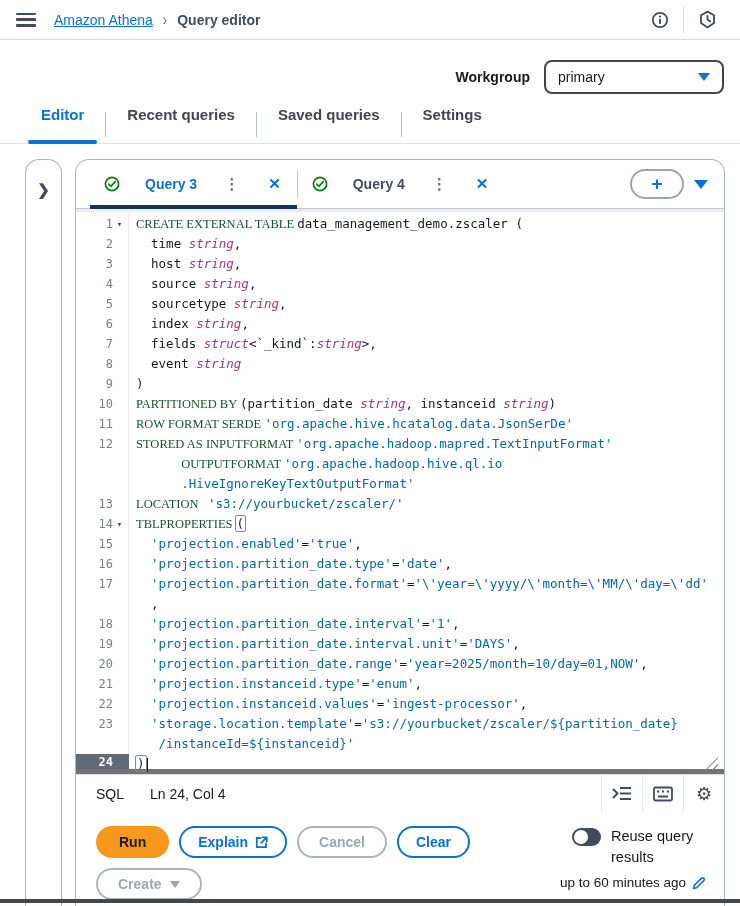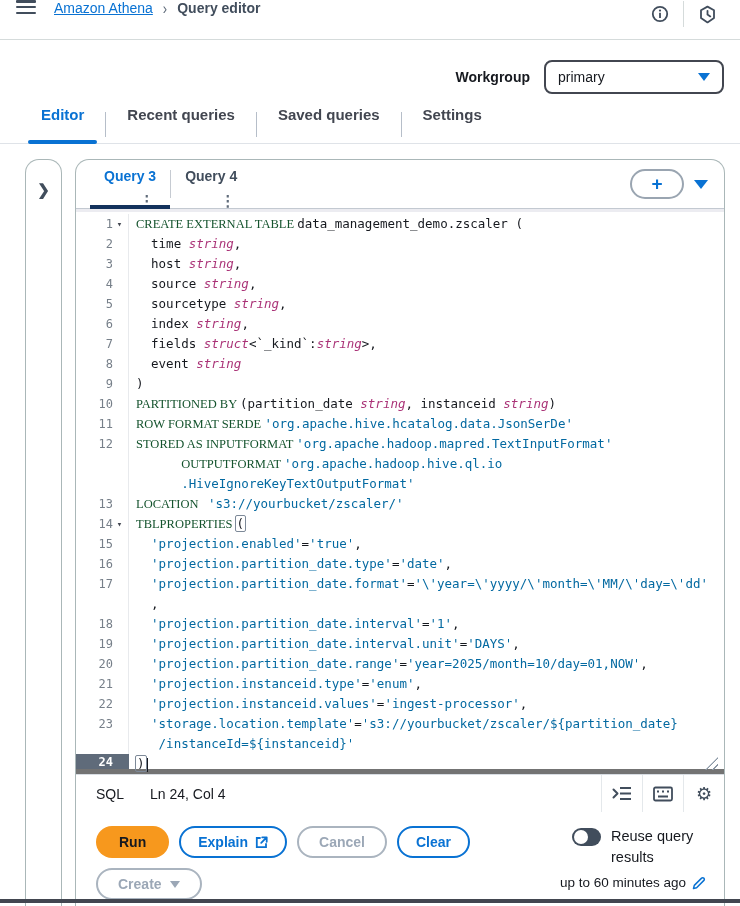--- a/index.html
+++ b/index.html
@@ -1,20 +1,20 @@
 <!DOCTYPE html>
 <html><head>
 <meta charset="utf-8">
 <style>
   * { margin:0; padding:0; box-sizing:border-box; }
   html,body { width:740px; height:906px; background:#fff; overflow:hidden;
     font-family:"Liberation Sans", sans-serif; color:#16191f; position:relative; }
 
   
-  .top-header { height:40px; display:flex; align-items:flex-start; padding:0 16px;
+  .top-header { height:40px; display:flex; align-items:center; padding:0 16px;
     border-bottom:1px solid #d5dbdb; background:#fff; }
   .hamburger { width:20px; height:14px; display:flex; flex-direction:column; justify-content:space-between; cursor:pointer; margin-right:18px; }
   .hamburger span { display:block; height:2.5px; background:#414d5c; border-radius:1px; }
   .breadcrumb { display:flex; align-items:center; gap:10px; font-size:14px; }
   .crumb-link { color:#0972d3; text-decoration:underline; font-weight:400; cursor:pointer; }
   .crumb-sep { color:#5f6b7a; font-size:13px; transform:scaleY(1.2); }
   .crumb-current { color:#414d5c; font-weight:700; }
   .header-right { margin-left:auto; display:flex; align-items:center; gap:6px; }
   .hdr-icon-btn { width:34px; height:28px; display:flex; align-items:center; justify-content:center; cursor:pointer; }
   .hdr-divider { width:1px; height:26px; background:#d5dbdb; }
@@ -39,21 +39,21 @@
   .content { display:flex; gap:13px; margin:15px 15px 0 25px; height:750px; align-items:stretch; }
   .panel-strip { width:37px; border:1px solid #aab7b8; border-bottom:none; border-radius:14px 14px 0 0;
     background:#fff; display:flex; justify-content:center; padding-top:22px; }
   .expand-chevron { color:#414d5c; font-weight:700; font-size:15px; cursor:pointer; line-height:1; }
 
   .editor-card { flex:1; border:1px solid #aab7b8; border-bottom:none; border-radius:14px 14px 0 0;
     background:#fff; display:flex; flex-direction:column; overflow:hidden; }
 
   
   .qtab-bar { display:flex; align-items:stretch; height:49px; padding-left:14px; border-bottom:1px solid #c3c9d1; position:relative; }
-  .qtab { display:flex; align-items:flex-end; gap:8px; padding:0 14px; position:relative; cursor:pointer;flex-direction:column; }
+  .qtab { display:flex; align-items:center; gap:25px; padding:0 14px; position:relative; cursor:pointer; }
   .qtab-label { font-size:14px; font-weight:700; color:#414d5c; }
   .qtab.active .qtab-label { color:#0972d3; }
   .qtab.active::after { content:""; position:absolute; left:0; right:0; bottom:-1px; height:4px; background:#13325c; }
   .qtab-kebab { color:#5f6b7a; font-size:15px; font-weight:700; letter-spacing:0; cursor:pointer; padding:0 2px; }
   .qtab-close { color:#0972d3; font-size:15px; font-weight:700; cursor:pointer; padding:0 2px; }
   .qtab-divider { width:1px; background:#c6cbd2; margin:10px 0; }
   .qtab-right { margin-left:auto; display:flex; align-items:center; gap:10px; padding-right:16px; }
   .add-tab-btn { width:54px; height:30px; border:2px solid #9aa5b1; border-radius:15px; background:#fff;
     display:flex; align-items:center; justify-content:center; cursor:pointer; }
   .add-tab-btn .plus { color:#0972d3; font-size:19px; font-weight:700; line-height:1; margin-top:-2px; }

